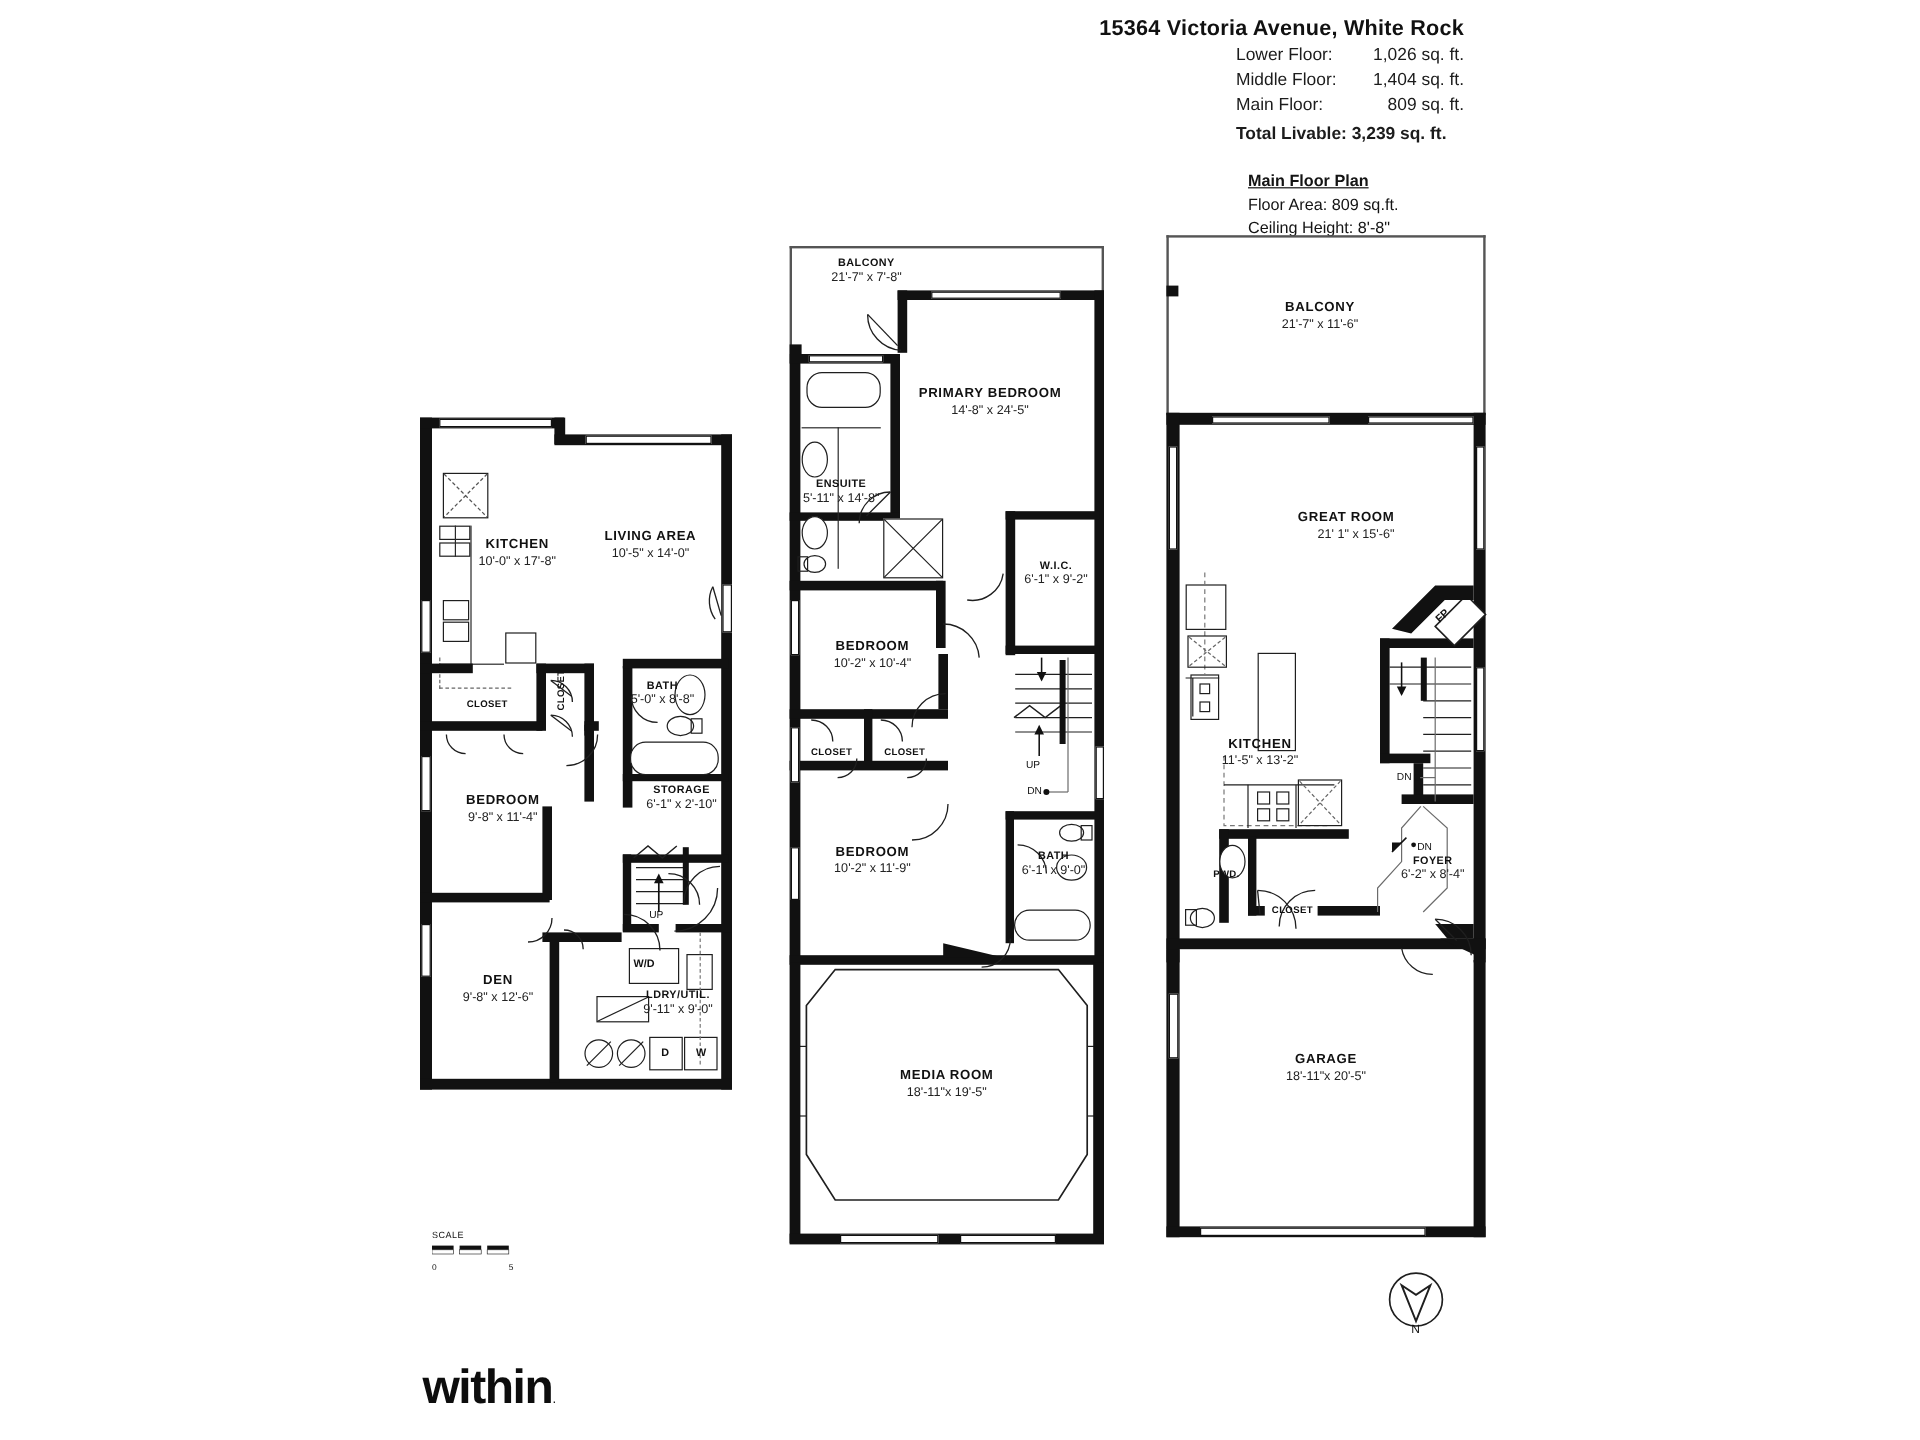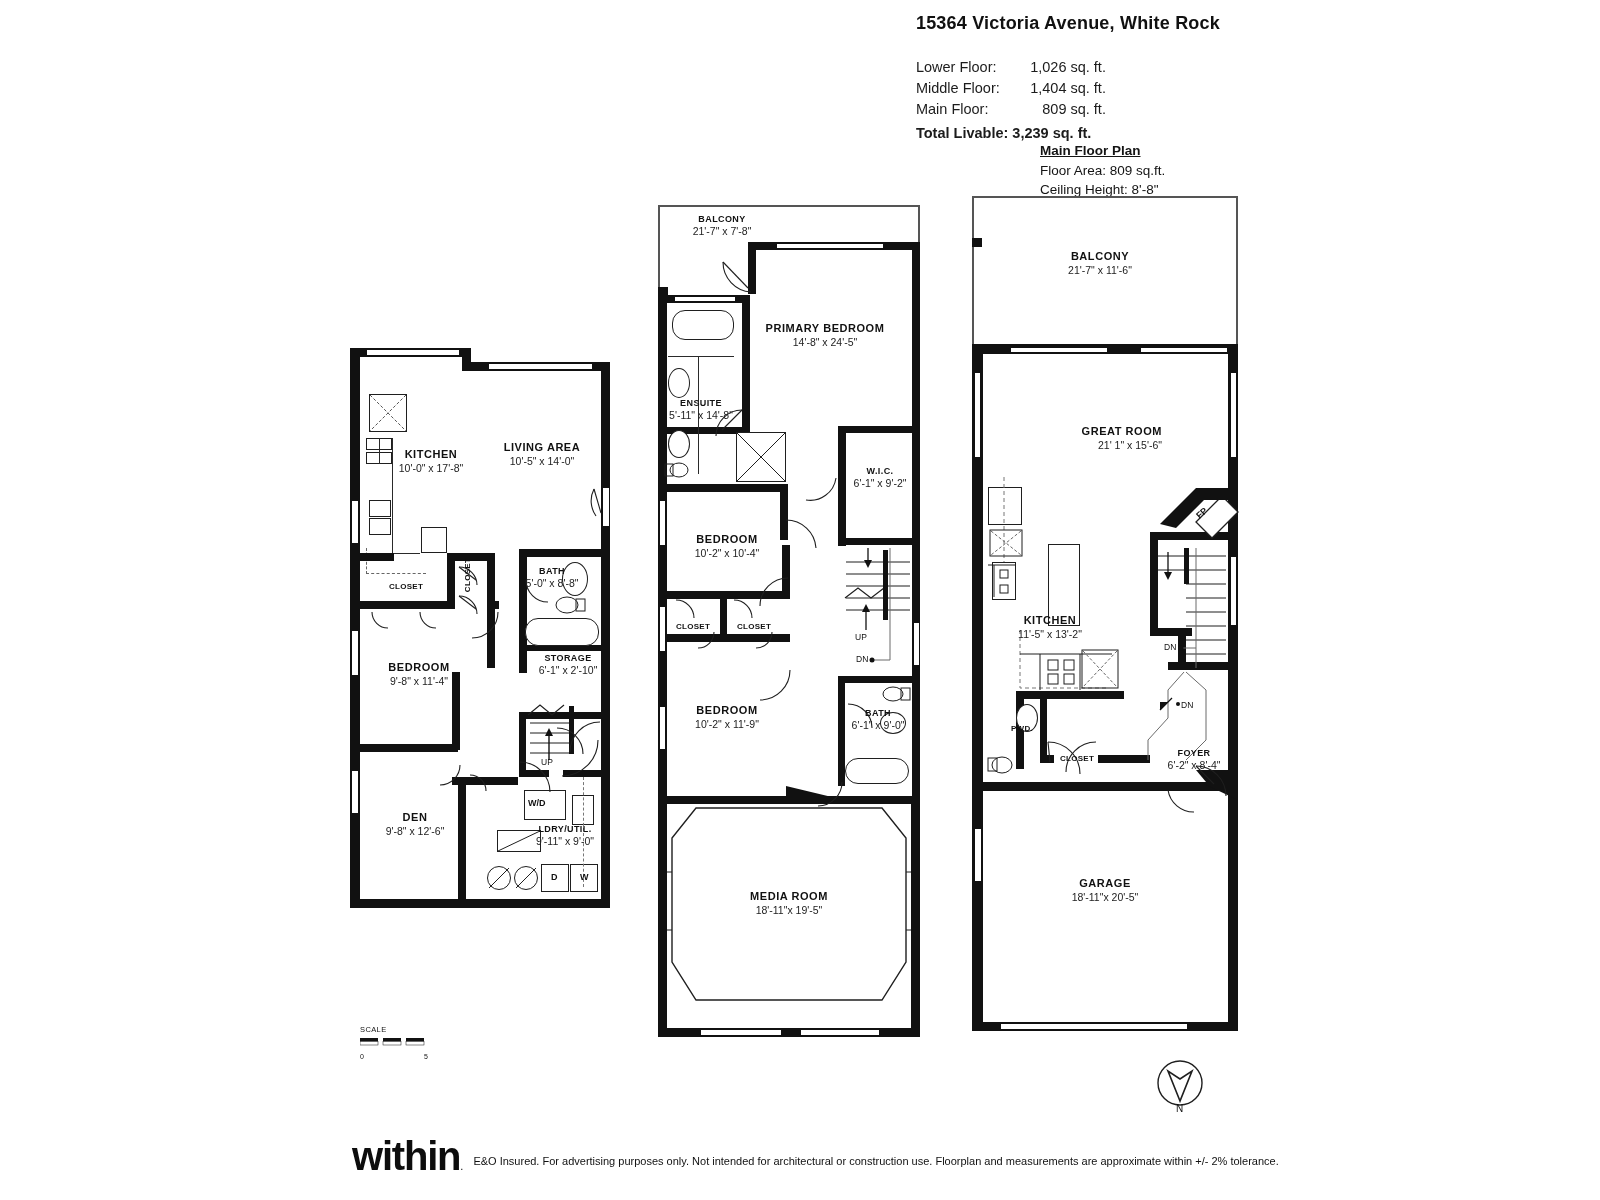--- a/index.html
+++ b/index.html
@@ -12,21 +12,21 @@
     overflow:hidden;
   }
   .stage{position:absolute;left:0;top:0;width:1600px;height:1200px;}
 
   
   #header{position:absolute;right:380px;top:14px;text-align:right;}
   #header .addr{
     font-size:18px;font-weight:bold;letter-spacing:.2px;
     color:#111;white-space:nowrap;line-height:1.1;
   }
-  .stat-wrap{display:flex;gap:42px;margin-top:23px;}
+  .stat-wrap{display:flex;justify-content:flex-end;gap:42px;margin-top:2px;}
   .stat-col{font-size:14.5px;line-height:1.47;color:#1c1c1c;}
   .stat-row{display:flex;white-space:nowrap;}
   .stat-row .lbl{min-width:104px;text-align:left;}
   .stat-row .val{min-width:86px;text-align:right;}
   .stat-col.right .stat-row .lbl{min-width:72px;}
   .stat-col.right .stat-row .val{min-width:82px;}
   .stat-total{font-weight:bold;margin-top:2px;white-space:nowrap;text-align:left;}
 
   
   .plan-title{position:absolute;font-size:13.5px;line-height:1.42;color:#141414;}
@@ -523,21 +523,21 @@
       <span class="dim">21'-7" x 11'-6"</span>
     </div>
     <div class="label" style="left:1042px;top:425px;width:120px;text-align:right;">
       <span class="nm">GREAT ROOM</span>
       <span class="dim">21' 1" x 15'-6"</span>
     </div>
     <div class="label" style="left:1000px;top:614px;width:100px;">
       <span class="nm">KITCHEN</span>
       <span class="dim">11'-5" x 13'-2"</span>
     </div>
-    <div class="label sm" style="left:1152px;top:748px;width:84px;">
+    <div class="label sm" style="left:1152px;top:712px;width:84px;">
       <span class="nm">FOYER</span>
       <span class="dim">6'-2"  x  8'-4"</span>
     </div>
     <div class="label xs" style="left:996px;top:724px;width:52px;">
       <span class="nm">PWD.</span>
     </div>
     <div class="label xs" style="left:1048px;top:754px;width:58px;">
       <span class="nm">CLOSET</span>
     </div>
     <div class="label" style="left:1046px;top:877px;width:118px;">
@@ -565,16 +565,15 @@
   <div id="compass">
     <svg width="64" height="64">
       <circle cx="30" cy="28" r="22" fill="none" stroke="#1f1f1f" stroke-width="1.4"></circle>
       <polygon points="30,46 18,16 30,24 42,16" fill="none" stroke="#1f1f1f" stroke-width="1.6"></polygon>
     </svg>
     <div style="position:absolute;left:26px;top:48px;font-size:10px;color:#111;">N</div>
   </div>
 
   <div id="footer">
     <div id="brand"><span>within</span><span class="tm">.</span></div>
-    <div id="disclaimer">E&amp;O Insured. For advertising purposes only. Not intended for architectural or construction use. Floorplan and measurements are approximate within +/- 2% tolerance.</div>
   </div>
 
 </div>
 
 </body></html>

